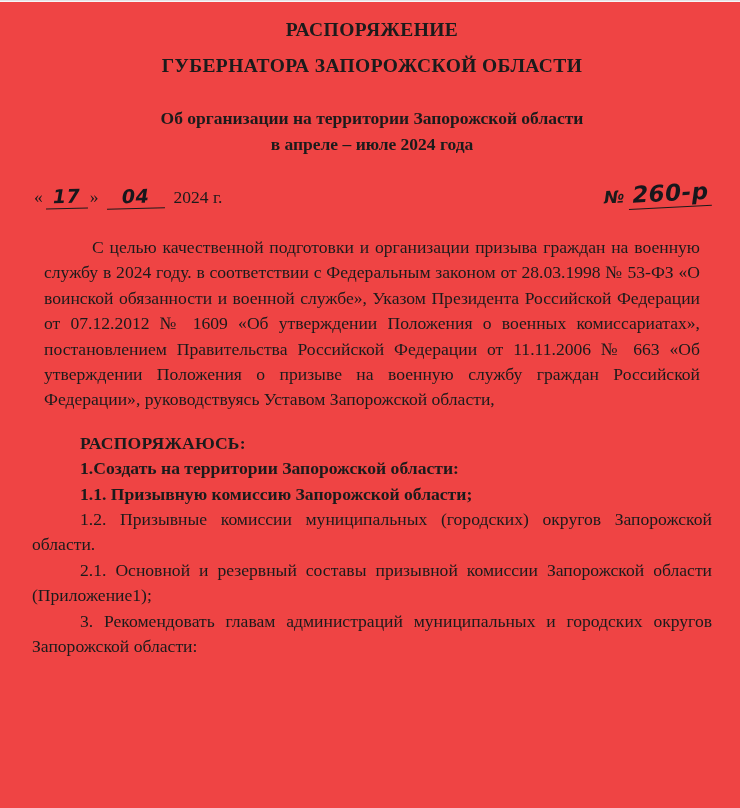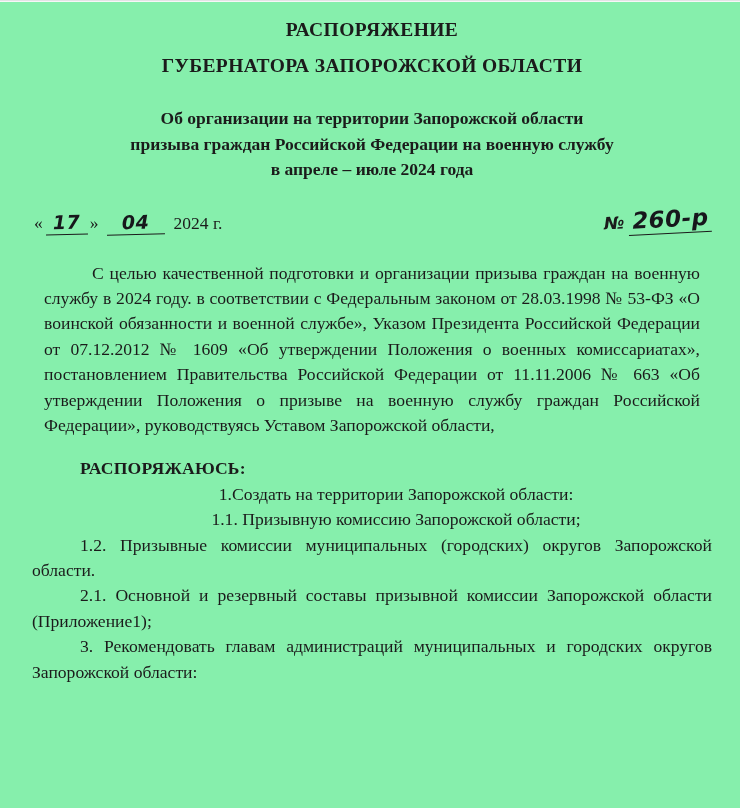--- a/index.html
+++ b/index.html
@@ -13,21 +13,21 @@
     height: 808px;
     overflow: hidden;
     font-family: "Liberation Serif", "DejaVu Serif", serif;
     color: #1b1b1b;
     position: relative;
   }
   .page {
     position: relative;
     width: 740px;
     height: 808px;
-    background: #86efac;
+    background: #ef4444;
     box-sizing: border-box;
     overflow: hidden;
   }
   
   .scan-edge-top {
     position: absolute;
     top: 0; left: 0;
     width: 740px;
     height: 2px;
     background: linear-gradient(to bottom, #d8d8da 0px, #eeeef0 1px, #ffffff 2px);
@@ -155,40 +155,40 @@
   }
   .item {
     margin: 0;
     font-size: 17.6px;
     line-height: 25.4px;
     text-align: justify;
     text-justify: inter-word;
     text-indent: 48px;
   }
   .item.flat {
-    text-align: center;
+    text-align: left;
+    font-weight: bold;
   }
 </style>
 </head>
 <body>
 
 <div class="page">
 
   <div class="scan-edge-top"></div>
 
   <div class="content">
 
     <div class="doc-title">
       <span>РАСПОРЯЖЕНИЕ</span>
       <span class="line2">ГУБЕРНАТОРА ЗАПОРОЖСКОЙ ОБЛАСТИ</span>
     </div>
 
     <div class="doc-subject">
       <span>Об организации на территории Запорожской области</span>
-      <span>призыва граждан Российской Федерации на военную службу</span>
       <span>в апреле – июле 2024 года</span>
     </div>
 
     <div class="meta-row">
 
       <div class="meta-date">
         <span class="quote-mark">«</span>
         <span class="hw-field hw-day">17</span>
         <span class="quote-mark">»</span>
         <span class="hw-field hw-month">04</span>

